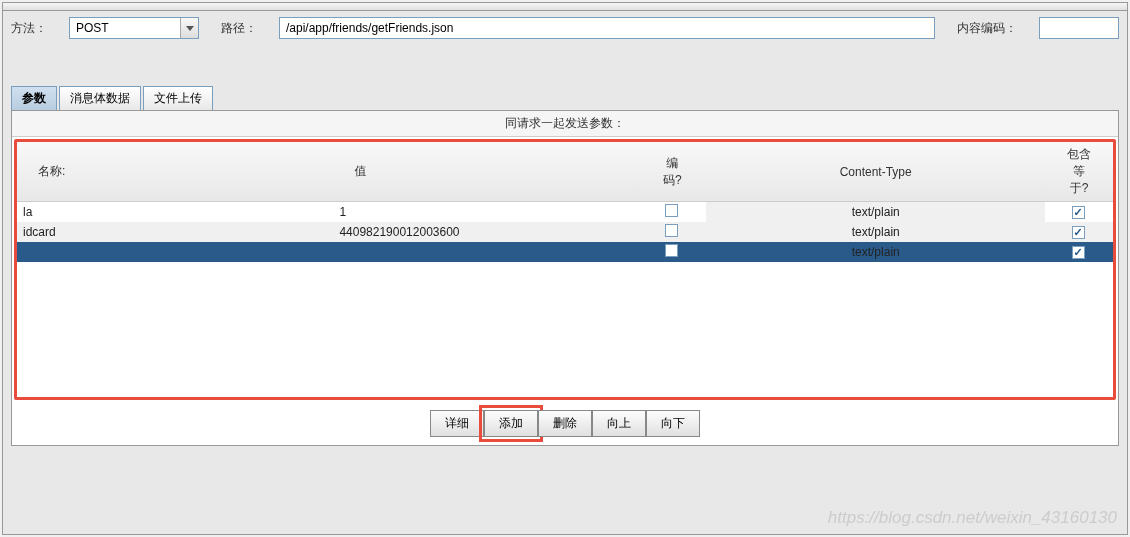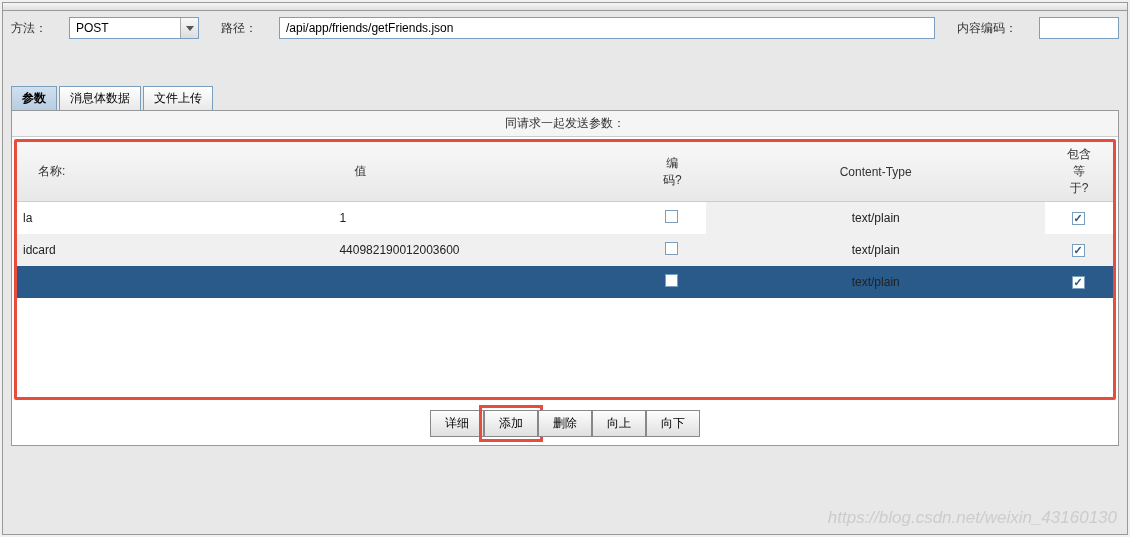--- a/index.html
+++ b/index.html
@@ -19,21 +19,21 @@
     .chk { width: 13px; height: 13px; border: 1px solid #7a9ebd; background: #fff; display: inline-flex; align-items: center; justify-content: center; margin-right: 2px; cursor: pointer; }
     .chk.checked::after { content:"✓"; color: #2a5a8a; font-size: 11px; font-weight: bold; line-height: 1; }
     .tabs { display: flex; padding: 0 8px; margin-top: 2px; }
     .tab { border: 1px solid #7a9ebd; background: linear-gradient(#fff,#e8e8e8); padding: 3px 10px; font-size: 12px; margin-right: 2px; cursor: pointer; border-bottom: none; margin-top: 39px; }
     .tab.active { background: linear-gradient(#d0e0f0,#b8cde0); font-weight: bold; }
     .inner-panel { border: 1px solid #999; margin: 0 8px 8px 8px; background: #fff; height: 336px; display: flex; flex-direction: column; }
     .inner-title { text-align: center; padding: 4px; color: #333; background: #f5f5f5; border-bottom: 1px solid #ccc; }
     .table-wrap { flex: 1; overflow: auto; border: 3px solid #e74c3c; border-radius: 2px; margin: 2px; position: relative; }
     table { width: 100%; border-collapse: collapse; font-size: 12px; }
     thead th { background: linear-gradient(#f8f8f8,#e8e8e8); border-bottom: 1px solid #ccc; padding: 4px 21px; color: #333; font-weight: normal; text-align: center; }
-    tbody td { padding: 8px 6px; color: #222; }
+    tbody td { padding: 2px 6px; color: #222; }
     tbody tr:nth-child(odd) { background: #fff; }
     tbody tr:nth-child(even) { background: #f0f0f0; }
     tbody tr.selected { background: #2a5a8a; color: #fff; }
     tbody tr.selected .chk { background: #fff; }
     .col-name { width: 28%; text-align: left; }
     .col-val { width: 27%; text-align: left; }
     .col-enc { width: 6%; text-align: center; margin-top: 36px; }
     .col-ct { width: 30%; text-align: center; }
     .col-inc { width: 6%; text-align: center; margin-top: 20px; }
     td.col-ct { background: #f0f0f0; }

